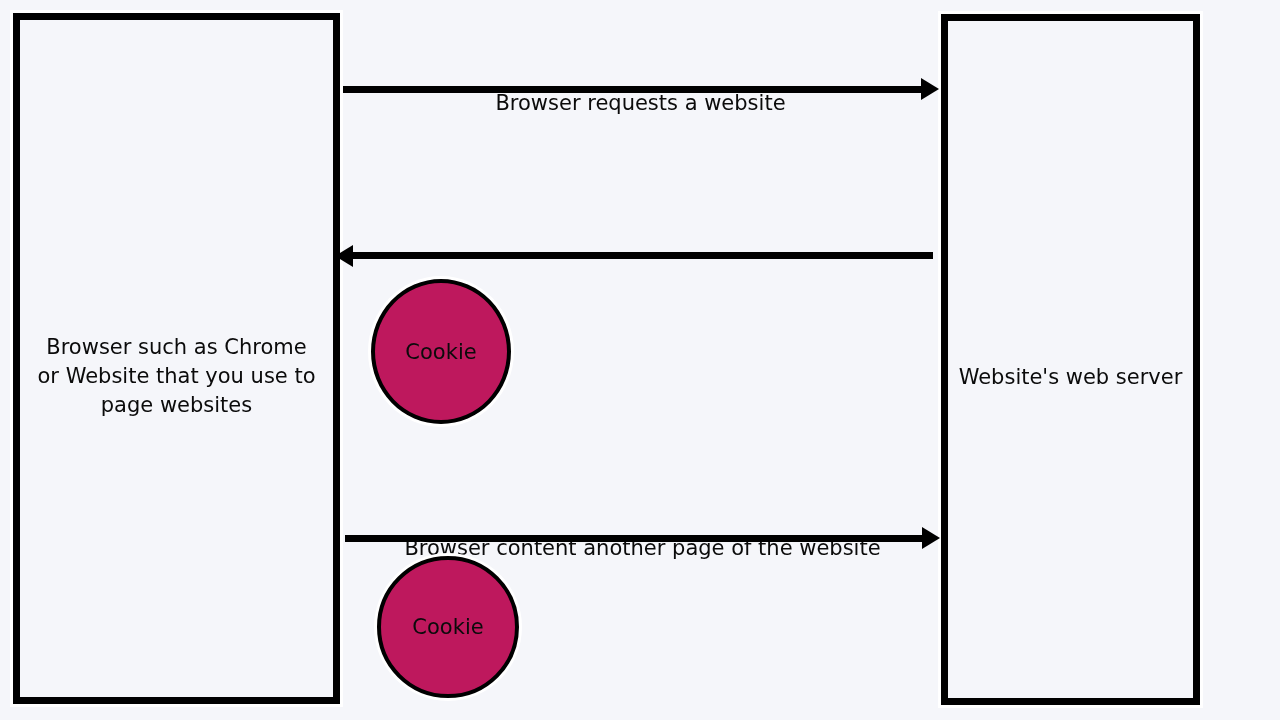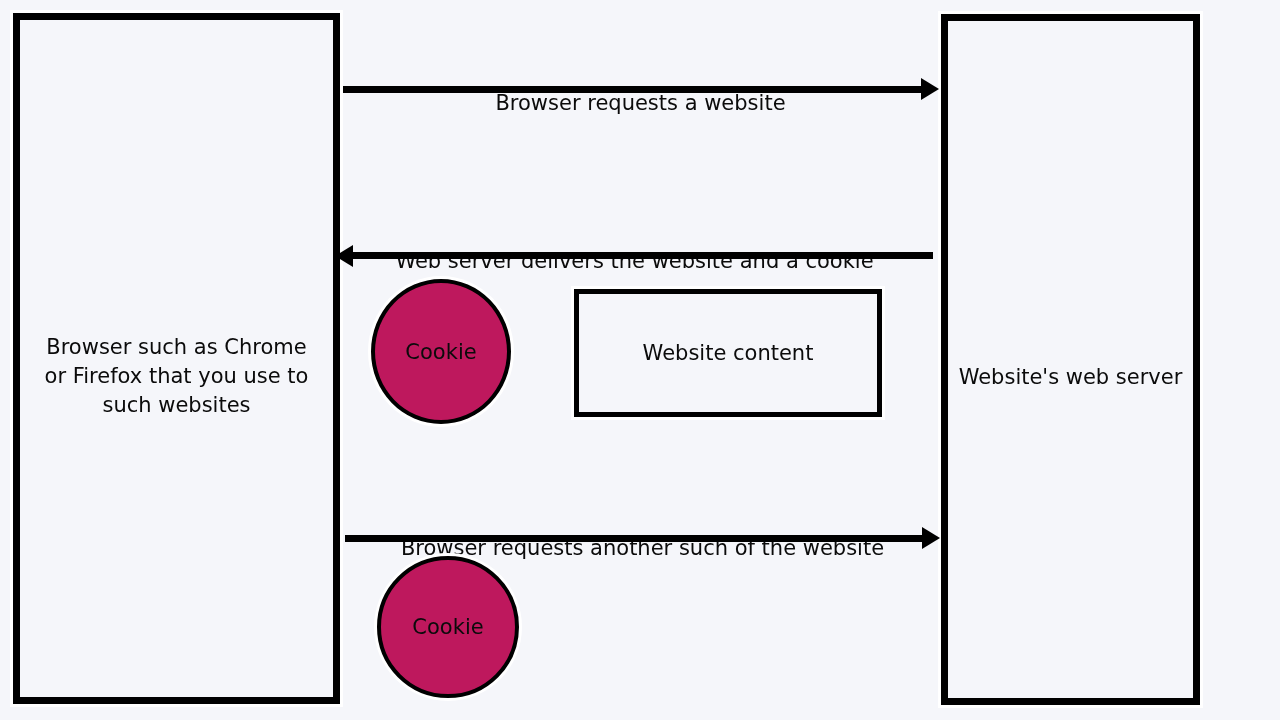--- a/index.html
+++ b/index.html
@@ -102,46 +102,42 @@
   #website-content { left: 574px; top: 289px; width: 308px; height: 128px; }
 </style>
 </head>
 <body>
 
 <div class="canvas">
 
   <div class="big-node" id="browser-box">
     <div class="node-label">
       <div>Browser such as Chrome</div>
-      <div>or Firefox that you use to</div>
-      <div>such websites</div>
+      <div>or Website that you use to</div>
+      <div>page websites</div>
     </div>
   </div>
 
   <div class="big-node" id="server-box">
     <div class="node-label">Website's web server</div>
   </div>
 
   <div class="arrow-label" id="arrow1-label">Browser requests a website</div>
   <div class="arrow-line" id="arrow1-line"></div>
   <div class="arrow-head point-right" id="arrow1-head"></div>
 
-  <div class="arrow-label" id="arrow2-label">Web server delivers the website and a cookie</div>
   <div class="arrow-line" id="arrow2-line"></div>
   <div class="arrow-head point-left" id="arrow2-head"></div>
 
   <div class="cookie-circle" id="cookie-top">
     <span>Cookie</span>
   </div>
 
-  <div class="content-box" id="website-content">
-    <span>Website content</span>
-  </div>
 
-  <div class="arrow-label" id="arrow3-label">Browser requests another such of the website</div>
+  <div class="arrow-label" id="arrow3-label">Browser content another page of the website</div>
   <div class="arrow-line" id="arrow3-line"></div>
   <div class="arrow-head point-right" id="arrow3-head"></div>
 
   <div class="cookie-circle" id="cookie-bottom">
     <span>Cookie</span>
   </div>
 
 </div>
 
 </body></html>

